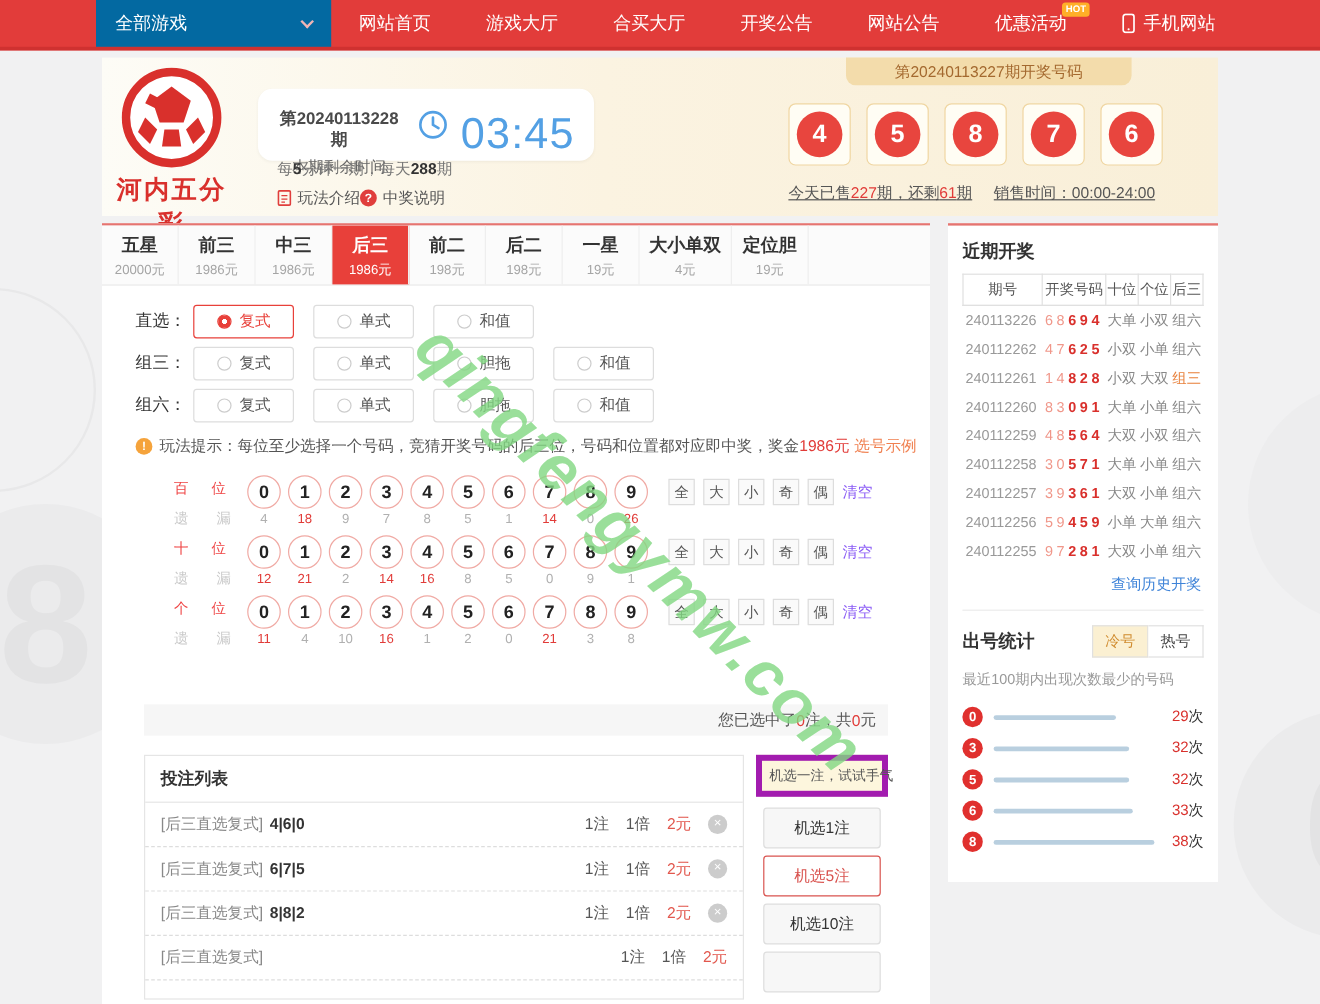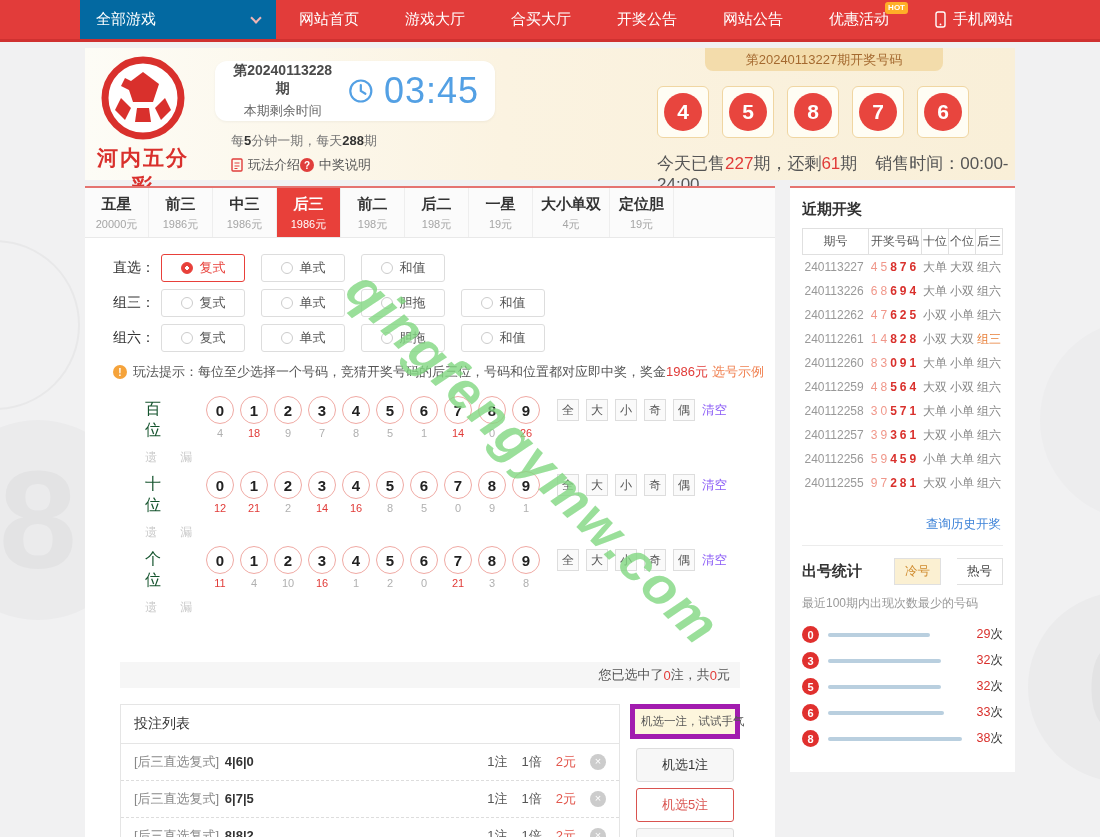--- a/index.html
+++ b/index.html
@@ -17,35 +17,35 @@
 .chev { width:8px; height:8px; border-right:2px solid #f0b5b5; border-bottom:2px solid #f0b5b5; transform:rotate(45deg); margin-top:-4px; }
 .nav-items { display:flex; }
 .nav-item { color:#fff; font-size:15px; display:flex; align-items:center; padding:0 23px; position:relative; cursor:pointer; white-space:nowrap; }
 .hot-badge { position:absolute; top:2px; right:4px; background:#ffaf28; color:#fff; font-size:8px; line-height:10px; padding:1px 3px; border-radius:3px; font-weight:bold; }
 .phone-ic { margin-right:7px; display:inline-flex; }
 
 
 .header { position:absolute; left:85px; top:48px; width:930px; height:132px; background:linear-gradient(90deg,#fdfcf6 0%,#fbf3e1 45%,#f9efd8 100%); }
 .logo { position:absolute; left:16px; top:8px; width:84px; height:84px; }
 .lname { position:absolute; left:8px; top:96px; width:100px; text-align:center; color:#d9302c; font-size:21px; font-weight:bold; letter-spacing:2px; }
-.count-card { position:absolute; left:130px; top:13px; width:280px; height:60px; background:#fff; border-radius:12px; box-shadow:0 1px 3px rgba(0,0,0,.05); display:flex; align-items:center; padding:0 16px; }
+.count-card { position:absolute; left:130px; top:26px; width:280px; height:60px; background:#fff; border-radius:12px; box-shadow:0 1px 3px rgba(0,0,0,.05); display:flex; padding:16px 16px; }
 .ci { text-align:center; margin-right:14px; }
 .ci .l1 { font-size:14px; color:#4a4a4a; font-weight:bold; }
 .ci .l2 { font-size:13px; color:#666; margin-top:4px; }
 .countdown { font-size:36px; color:#53a0e4; margin-left:10px; letter-spacing:1px; }
 .freq { position:absolute; left:146px; top:84px; font-size:13px; color:#777; }
 .freq b { color:#333; }
 .hlinks { position:absolute; left:146px; top:108px; display:flex; font-size:13px; color:#555; }
 .hlink { display:flex; align-items:center; gap:5px; cursor:pointer; }
 .qic { width:14px; height:14px; border-radius:50%; background:#e03e3c; color:#fff; font-size:10px; font-weight:bold; display:flex; align-items:center; justify-content:center; }
 .draw-banner { position:absolute; left:620px; top:0; width:238px; height:23px; background:#f3dcab; color:#a4692f; font-size:13px; text-align:center; line-height:23px; border-radius:0 0 8px 8px; }
 .balls { position:absolute; left:572px; top:38px; display:flex; gap:13px; }
 .ballbox { width:52px; height:52px; background:#fffdf4; border:1px solid #f0d6a2; border-radius:6px; display:flex; align-items:center; justify-content:center; }
 .ball { width:38px; height:38px; border-radius:50%; background:#e8453e; color:#fff; font-size:21px; font-weight:bold; display:flex; align-items:center; justify-content:center; }
-.soldline { position:absolute; left:572px; top:104px; font-size:17px; color:#555; }
+.soldline { position:absolute; left:572px; top:104px; font-size:13px; color:#555;text-decoration:underline; }
 .soldline b { color:#e13b38; font-weight:normal; }
 .soldline .gap { display:inline-block; width:18px; }
 
 
 .main-left { position:absolute; left:85px; top:186px; width:690px; height:651px; background:#fff; border-top:2px solid #e57470; z-index:5; }
 .main-right { position:absolute; left:790px; top:186px; width:225px; background:#fff; border-top:2px solid #e57470; padding:10px 12px 16px; z-index:5; }
 
 
 .tabbar { display:flex; height:50px; background:#fbfbfb; border-bottom:1px solid #e9e9e9; }
 .tab { min-width:64px; padding:7px 8px 0; text-align:center; border-right:1px solid #eee; cursor:pointer; }
@@ -66,67 +66,67 @@
 
 .hint { margin:10px 0 0 28px; font-size:13px; color:#555; display:flex; align-items:center; gap:6px; height:20px; }
 .warn { width:14px; height:14px; border-radius:50%; background:#f5a33b; color:#fff; font-size:10px; font-weight:bold; display:flex; align-items:center; justify-content:center; flex:none; }
 .hint .prize { color:#e13b38; }
 .hint a { color:#f08050; text-decoration:none; margin-left:4px; cursor:pointer; }
 
 
 .digits { margin:14px 0 0 60px; }
 .drow { display:flex; margin-bottom:5px; }
 .dlabel { width:58px; padding-top:3px; }
-.dlabel .p1 { font-size:16px; color:#14532d; letter-spacing:8px; }
+.dlabel .p1 { font-size:12px; color:#ef4444; letter-spacing:8px; }
 .dlabel .p2 { font-size:12px; color:#c9c9c9; letter-spacing:10px; margin-top:8px; }
 .dcells { display:flex; }
 .dcell { width:34px; text-align:center; }
 .dcirc { width:28px; height:28px; margin:0 auto; border:1px solid #f0aaa4; border-radius:50%; background:#fff; font-size:15px; font-weight:bold; color:#222; display:flex; align-items:center; justify-content:center; cursor:pointer; }
 .dmiss { font-size:11px; margin-top:3px; color:#b0b0b0; }
 .dmiss.hot { color:#e13b38; }
 .dfilters { display:flex; align-items:flex-start; margin-left:14px; gap:7px; padding-top:3px; }
 .fbtn { width:22px; height:22px; border:1px solid #ddd; background:#fafafa; font-size:12px; color:#555; display:flex; align-items:center; justify-content:center; cursor:pointer; }
 .fclear { font-size:12.5px; color:#8b5cf6; line-height:22px; cursor:pointer; }
 
 
 .sumbar { margin:46px 35px 0; height:26px; background:#f6f6f6; display:flex; align-items:center; justify-content:flex-end; padding-right:10px; font-size:13px; color:#555; }
 .sumbar b { color:#e13b38; font-weight:normal; }
 .addwrap { text-align:center; margin-top:12px; }
 .addbtn { display:inline-flex; align-items:center; gap:7px; background:#9a9a9a; color:#fff; font-size:14px; border:none; border-radius:3px; padding:7px 17px; cursor:pointer; }
 
 
 .betsec { display:flex; margin:16px 35px 0; gap:10px; }
 .betbox { width:510px; border:1px solid #e5e5e5; }
-.bethead { padding:10px 13px; font-size:14px; font-weight:normal; color:#333; border-bottom:1px solid #e5e5e5; }
+.bethead { padding:10px 13px; font-size:14px; font-weight:bold; color:#333; border-bottom:1px solid #e5e5e5; }
 .betrow { display:flex; align-items:center; justify-content:space-between; padding:9px 13px; border-bottom:1px dashed #ddd; }
 .betrow .bl { font-size:13px; color:#888; }
 .betrow .bl b { color:#333; margin-left:2px; }
 .betrow .br { display:flex; align-items:center; gap:14px; font-size:13px; color:#555; }
 .betrow .money { color:#e2574d; }
 .xic { width:16px; height:16px; border-radius:50%; background:#ccc; color:#fff; font-size:11px; line-height:15px; text-align:center; cursor:pointer; }
 .randcol { width:110px; }
 .tooltip { background:#fdf6dd; border:5px solid #a21caf; font-size:11.5px; color:#555; padding:5px 6px; margin-bottom:9px; white-space:nowrap; text-align:center; }
 .rbtn { width:98px; height:34px; margin:0 auto 6px; background:#f7f7f7; border:1px solid #ddd; border-radius:3px; font-size:13px; color:#333; display:flex; align-items:center; justify-content:center; cursor:pointer; }
 .rbtn.hl { background:#fff; border-color:#d9534f; color:#d9534f; }
 
 
 .rtitle { font-size:15px; font-weight:bold; color:#333; margin:2px 0 9px; }
 .rtable { width:100%; border-collapse:collapse; font-size:12px; }
 .rtable th { border:1px solid #e0e0e0; padding:4px 0; font-weight:normal; color:#555; }
 .rtable td { padding:3.5px 0; text-align:center; color:#888; }
 .rtable td.iss { color:#999; text-align:left; padding-left:2px; }
 .code .c1 { color:#f0978a; letter-spacing:3px; }
 .code .c2 { color:#d9302c; font-weight:bold; letter-spacing:3px; }
 .hou-hot { color:#e8813c !important; }
-.histlink { display:block; text-align:right; font-size:12.5px; color:#3e83d8; text-decoration:none; margin:21px 2px 12px; cursor:pointer; }
+.histlink { display:block; text-align:right; font-size:12.5px; color:#3e83d8; text-decoration:none; margin:8px 2px 12px; cursor:pointer; }
 .rdivider { border-top:1px solid #ececec; }
 .stathead { display:flex; align-items:center; justify-content:space-between; margin-top:12px; }
 .stattabs { display:flex; }
 .stattab { font-size:12.5px; padding:4px 10px; border:1px solid #e0e0e0; background:#fff; color:#444; cursor:pointer; }
-.stattab + .stattab { border-left:none;margin-left:16px; }
+.stattab + .stattab { border-left:none; }
 .stattab.active { background:#fbf0d2; color:#d08b2e; }
 .statsub { font-size:12px; color:#999; margin:10px 0 14px; }
 .srow { display:flex; align-items:center; margin-bottom:9px; height:17px; }
 .sbadge { width:17px; height:17px; border-radius:50%; background:#e0302e; color:#fff; font-size:11px; font-weight:bold; display:flex; align-items:center; justify-content:center; flex:none; }
 .strack { flex:1; margin:0 9px; }
 .sbar { height:4px; border-radius:2px; background:#b9cfdf; }
 .scount { width:32px; font-size:12.5px; color:#333; text-align:right; white-space:nowrap; }
 .scount b { color:#d9302c; font-weight:normal; }
 </style>
 </head>
@@ -575,27 +575,20 @@
           <tr id="recent-head">
             <th>期号</th>
             <th>开奖号码</th>
             <th>十位</th>
             <th>个位</th>
             <th>后三</th>
           </tr>
         </thead>
       <tbody id="recent-body">
           <tr>
-            <td class="iss">240113227</td>
-            <td class="code"><span class="c1">45</span><span class="c2">876</span></td>
-            <td>大单</td>
-            <td>大双</td>
-            <td>组六</td>
-          </tr>
-          <tr>
             <td class="iss">240113226</td>
             <td class="code"><span class="c1">68</span><span class="c2">694</span></td>
             <td>大单</td>
             <td>小双</td>
             <td>组六</td>
           </tr>
           <tr>
             <td class="iss">240112262</td>
             <td class="code"><span class="c1">47</span><span class="c2">625</span></td>
             <td>小双</td>

